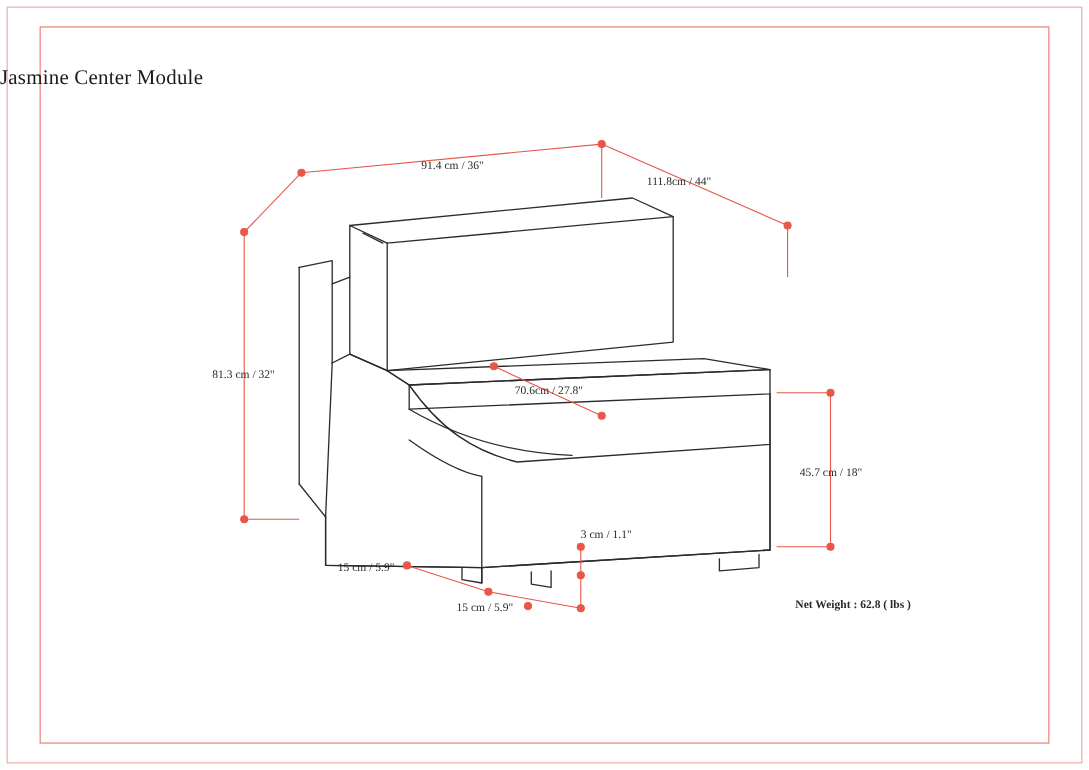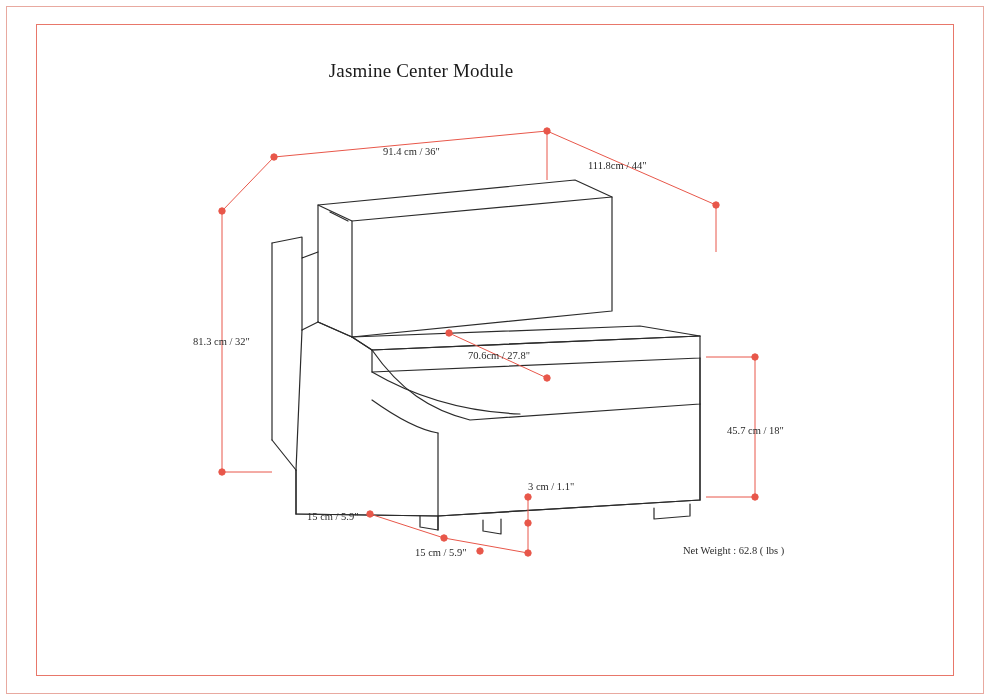--- a/index.html
+++ b/index.html
@@ -32,21 +32,21 @@
     width: 918px;
     height: 652px;
     border: 1px solid #e8776a;
     box-sizing: border-box;
   }
   .title {
     position: absolute;
     left: 0;
     top: 60px;
     width: 842px;
-    text-align: center;
+    text-align: left;
     font-size: 19px;
     color: #1a1a1a;
     letter-spacing: 0.2px;
   }
   svg.drawing {
     position: absolute;
     left: 0;
     top: 0;
     width: 990px;
     height: 700px;
@@ -165,15 +165,15 @@
 
   <div class="dimlabel" style="left:383px; top:146px;">91.4 cm / 36"</div>
   <div class="dimlabel" style="left:588px; top:160px;">111.8cm / 44"</div>
   <div class="dimlabel" style="left:193px; top:336px;">81.3 cm / 32"</div>
   <div class="dimlabel" style="left:468px; top:350px;">70.6cm / 27.8"</div>
   <div class="dimlabel" style="left:727px; top:425px;">45.7 cm / 18"</div>
   <div class="dimlabel" style="left:528px; top:481px;">3 cm / 1.1"</div>
   <div class="dimlabel" style="left:307px; top:511px;">15 cm / 5.9"</div>
   <div class="dimlabel" style="left:415px; top:547px;">15 cm / 5.9"</div>
 
-  <div class="netweight" style="left:683px; top:545px;">Net Weight : 62.8 ( lbs )</div>
+  <div class="netweight" style="left:723px; top:545px;font-weight:bold;">Net Weight : 62.8 ( lbs )</div>
 
 </div>
 
 </body></html>

